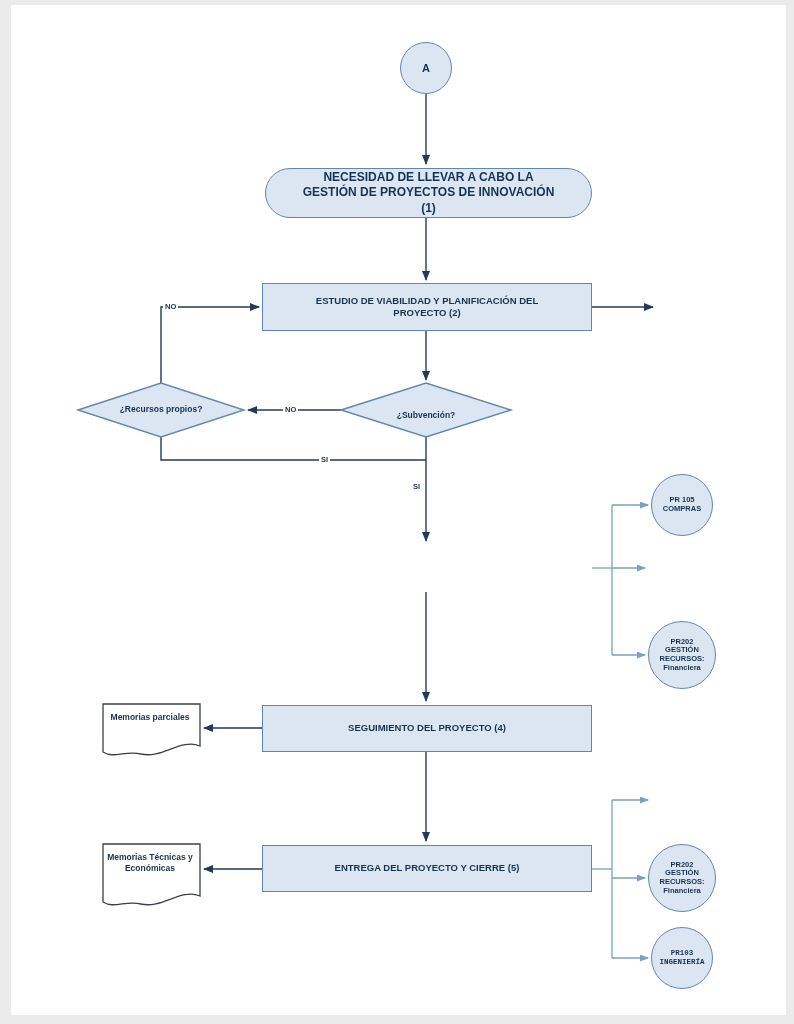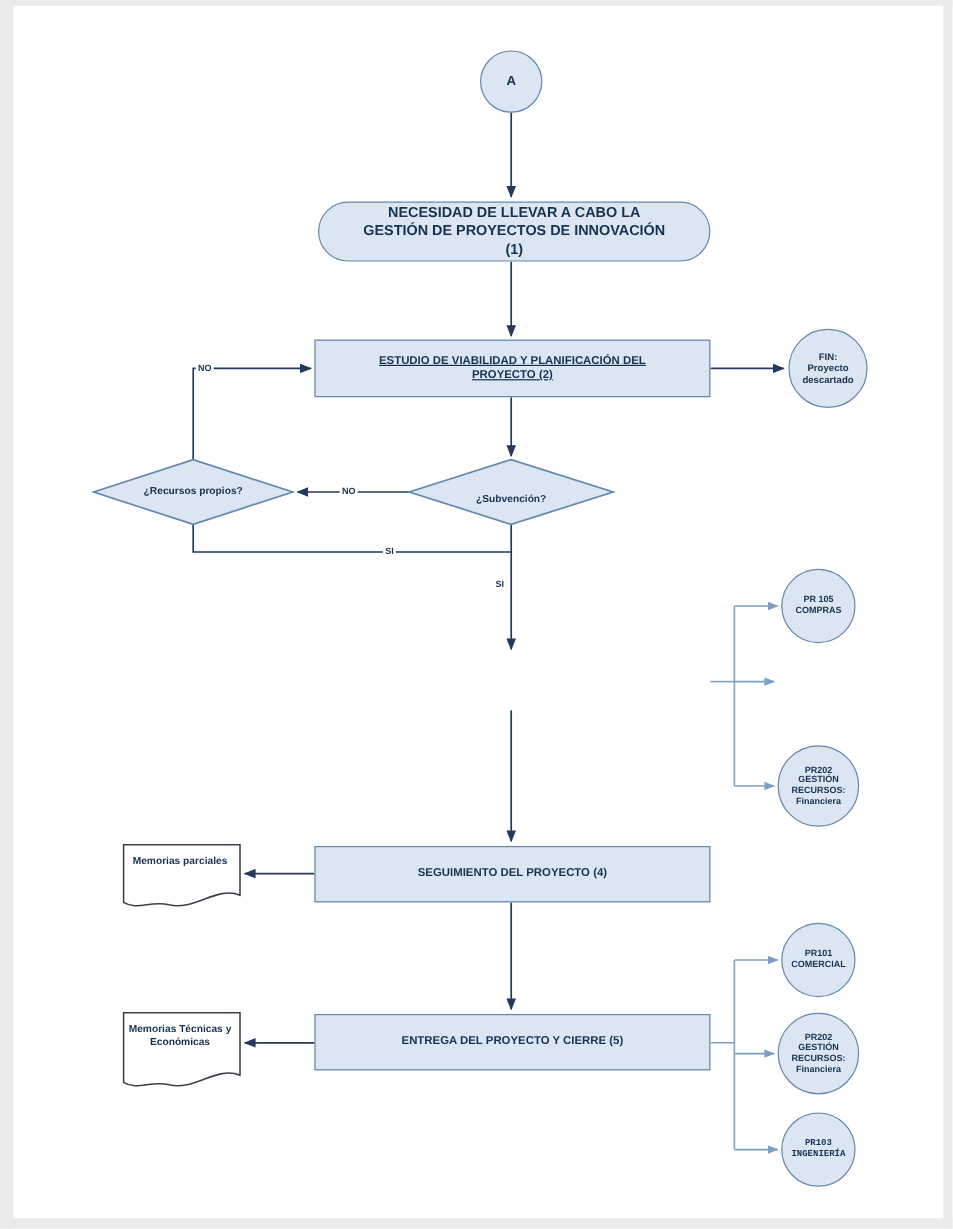--- a/index.html
+++ b/index.html
@@ -13,21 +13,21 @@
   .edge-top{left:0;top:0;width:100%;height:5px;}
   .edge-bottom{left:0;bottom:0;width:100%;height:9px;}
   svg.wires{position:absolute;left:0;top:0;width:794px;height:1024px;}
   .node{position:absolute;display:flex;align-items:center;justify-content:center;
         text-align:center;font-weight:bold;box-sizing:border-box;}
   .shape{background:#dce6f2;border:1.4px solid #6286ad;}
   .circle{border-radius:50%;}
   .stadium{left:265px;top:168px;width:327px;height:50px;border-radius:25px;font-size:12px;line-height:1.3;}
   .stadium span{max-width:255px;display:block;}
   .rect{left:262px;width:330px;font-size:9.5px;line-height:1.3;}
-  .rect2{top:283px;height:48px;text-decoration:underline;}
+  .rect2{top:283px;height:48px;}
   .rect2 span{max-width:250px;display:block;}
   .rect3{top:545px;height:47px;}
   .rect4{top:705px;height:47px;}
   .rect5{top:845px;height:47px;}
   .circle-a{left:400px;top:42px;width:52px;height:52px;font-size:11px;}
   .circle-fin{left:657px;top:274px;width:66px;height:66px;font-size:8px;line-height:1.15;padding:4px;}
   .circle-fin span{max-width:50px;display:block;}
   .refcircle{font-size:7.5px;line-height:1.15;padding:4px;}
   .ref1{left:651px;top:474px;width:62px;height:62px;}
   .ref2{left:648px;top:536px;width:68px;height:68px;}
@@ -100,23 +100,20 @@
   </div>
 
   <div class="node shape stadium">
     <span>NECESIDAD DE LLEVAR A CABO LA GESTIÓN DE PROYECTOS DE INNOVACIÓN (1)</span>
   </div>
 
   <div class="node shape rect rect2">
     <span>ESTUDIO DE VIABILIDAD Y PLANIFICACIÓN DEL PROYECTO (2)</span>
   </div>
 
-  <div class="node shape circle circle-fin">
-    <span>FIN: Proyecto descartado</span>
-  </div>
 
   <div class="dtext dtext-subvencion">¿Subvención?</div>
   <div class="dtext dtext-recursos">¿Recursos propios?</div>
 
 
   <div class="node shape rect rect4">
     <span>SEGUIMIENTO DEL PROYECTO (4)</span>
   </div>
 
   <div class="node shape rect rect5">
@@ -126,23 +123,20 @@
   <div class="doctext doctext1">Memorias parciales</div>
   <div class="doctext doctext2">Memorias Técnicas y Económicas</div>
 
   <div class="node shape circle refcircle ref1">
     <span>PR 105 COMPRAS</span>
   </div>
   <div class="node shape circle refcircle ref3">
     <span>PR202 GESTIÓN RECURSOS: Financiera</span>
   </div>
 
-  <div class="node shape circle refcircle ref4">
-    <span>PR101 COMERCIAL</span>
-  </div>
   <div class="node shape circle refcircle ref5">
     <span>PR202 GESTIÓN RECURSOS: Financiera</span>
   </div>
   <div class="node shape circle refcircle ref6">
     <span>PR103 INGENIERÍA</span>
   </div>
 
   <div class="lbl lbl-no-step2">NO</div>
   <div class="lbl lbl-no-recursos">NO</div>
   <div class="lbl lbl-si-recursos">SI</div>

